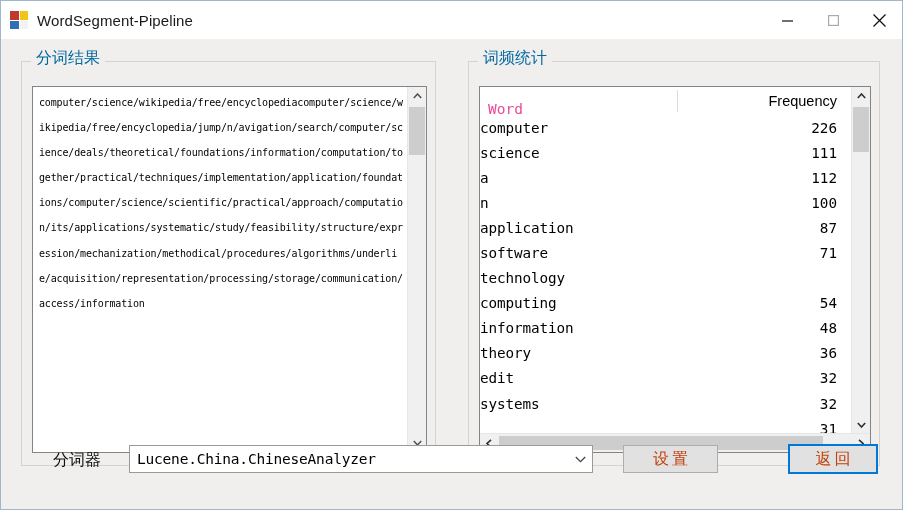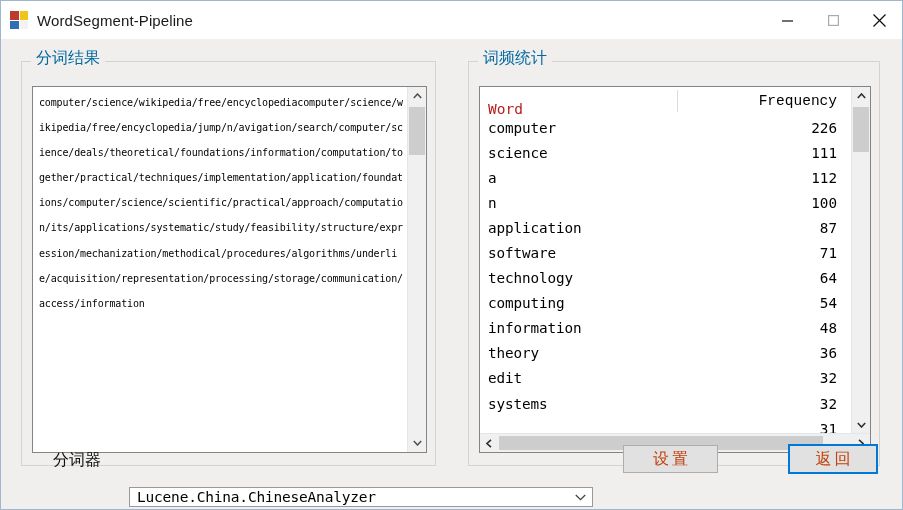--- a/index.html
+++ b/index.html
@@ -188,49 +188,49 @@
     align-items: center;
     background: #ffffff;
     position: relative;
   }
   .lv-header .col-word {
     width: 197px;
     padding-left: 8px;
     box-sizing: border-box;
     font-family: "DejaVu Sans Mono", monospace;
     font-size: 14.5px;
-    color: #b91c1c;
+    color: #ec4899;
     margin-top: 16px;
   }
   .lv-header .col-sep {
     position: absolute;
     left: 197px; top: 3px; bottom: 3px;
     width: 1px;
     background: #dcdcdc;
   }
   .lv-header .col-freq {
     flex: 1 1 auto;
     text-align: right;
     padding-right: 15px;
     box-sizing: border-box;
-    font-family: Liberation Mono, monospace;
+    font-family: Liberation Sans, sans-serif;
     font-size: 14.5px;
     color: #000;
   }
   .lv-row {
     display: flex;
     height: 25.1px;
     align-items: center;
     font-family: "DejaVu Sans Mono", monospace;
     font-size: 14.3px;
     color: #000;
   }
   .lv-row .cell-word {
     width: 197px;
-    padding-left: 8px;
+    padding-left: 0;
     box-sizing: border-box;
     letter-spacing: -0.1px;
   }
   .lv-row .cell-freq {
     flex: 1 1 auto;
     text-align: right;
     padding-right: 15px;
     box-sizing: border-box;
   }
   .lv-vscroll {
@@ -250,27 +250,26 @@
   .tokenizer-label {
     position: absolute;
     left: 52px; top: 15px;
     font-size: 16px;
     color: #111;
     font-family: "Liberation Sans", sans-serif;
   }
   .combobox {
     position: absolute;
     left: 128px; top: 10px;
-    width: 464px; height: 20px;
+    width: 464px; height: 28px;
     background: #ffffff;
     border: 1px solid #9a9a9a;
     box-sizing: border-box;
     display: flex;
     align-items: center;
-    margin-top: 42px;
   }
   .combobox-value {
     flex: 1 1 auto;
     padding-left: 7px;
     font-family: "DejaVu Sans Mono", monospace;
     font-size: 14.5px;
     color: #000;
     letter-spacing: -0.2px;
     white-space: nowrap;
     overflow: hidden;
@@ -394,21 +393,20 @@
               <div class="lv-row">
                 <div class="cell-word">application</div>
                 <div class="cell-freq">87</div>
               </div>
               <div class="lv-row">
                 <div class="cell-word">software</div>
                 <div class="cell-freq">71</div>
               </div>
               <div class="lv-row">
                 <div class="cell-word">technology</div>
-                <div class="cell-freq">64</div>
               </div>
               <div class="lv-row">
                 <div class="cell-word">computing</div>
                 <div class="cell-freq">54</div>
               </div>
               <div class="lv-row">
                 <div class="cell-word">information</div>
                 <div class="cell-freq">48</div>
               </div>
               <div class="lv-row">

